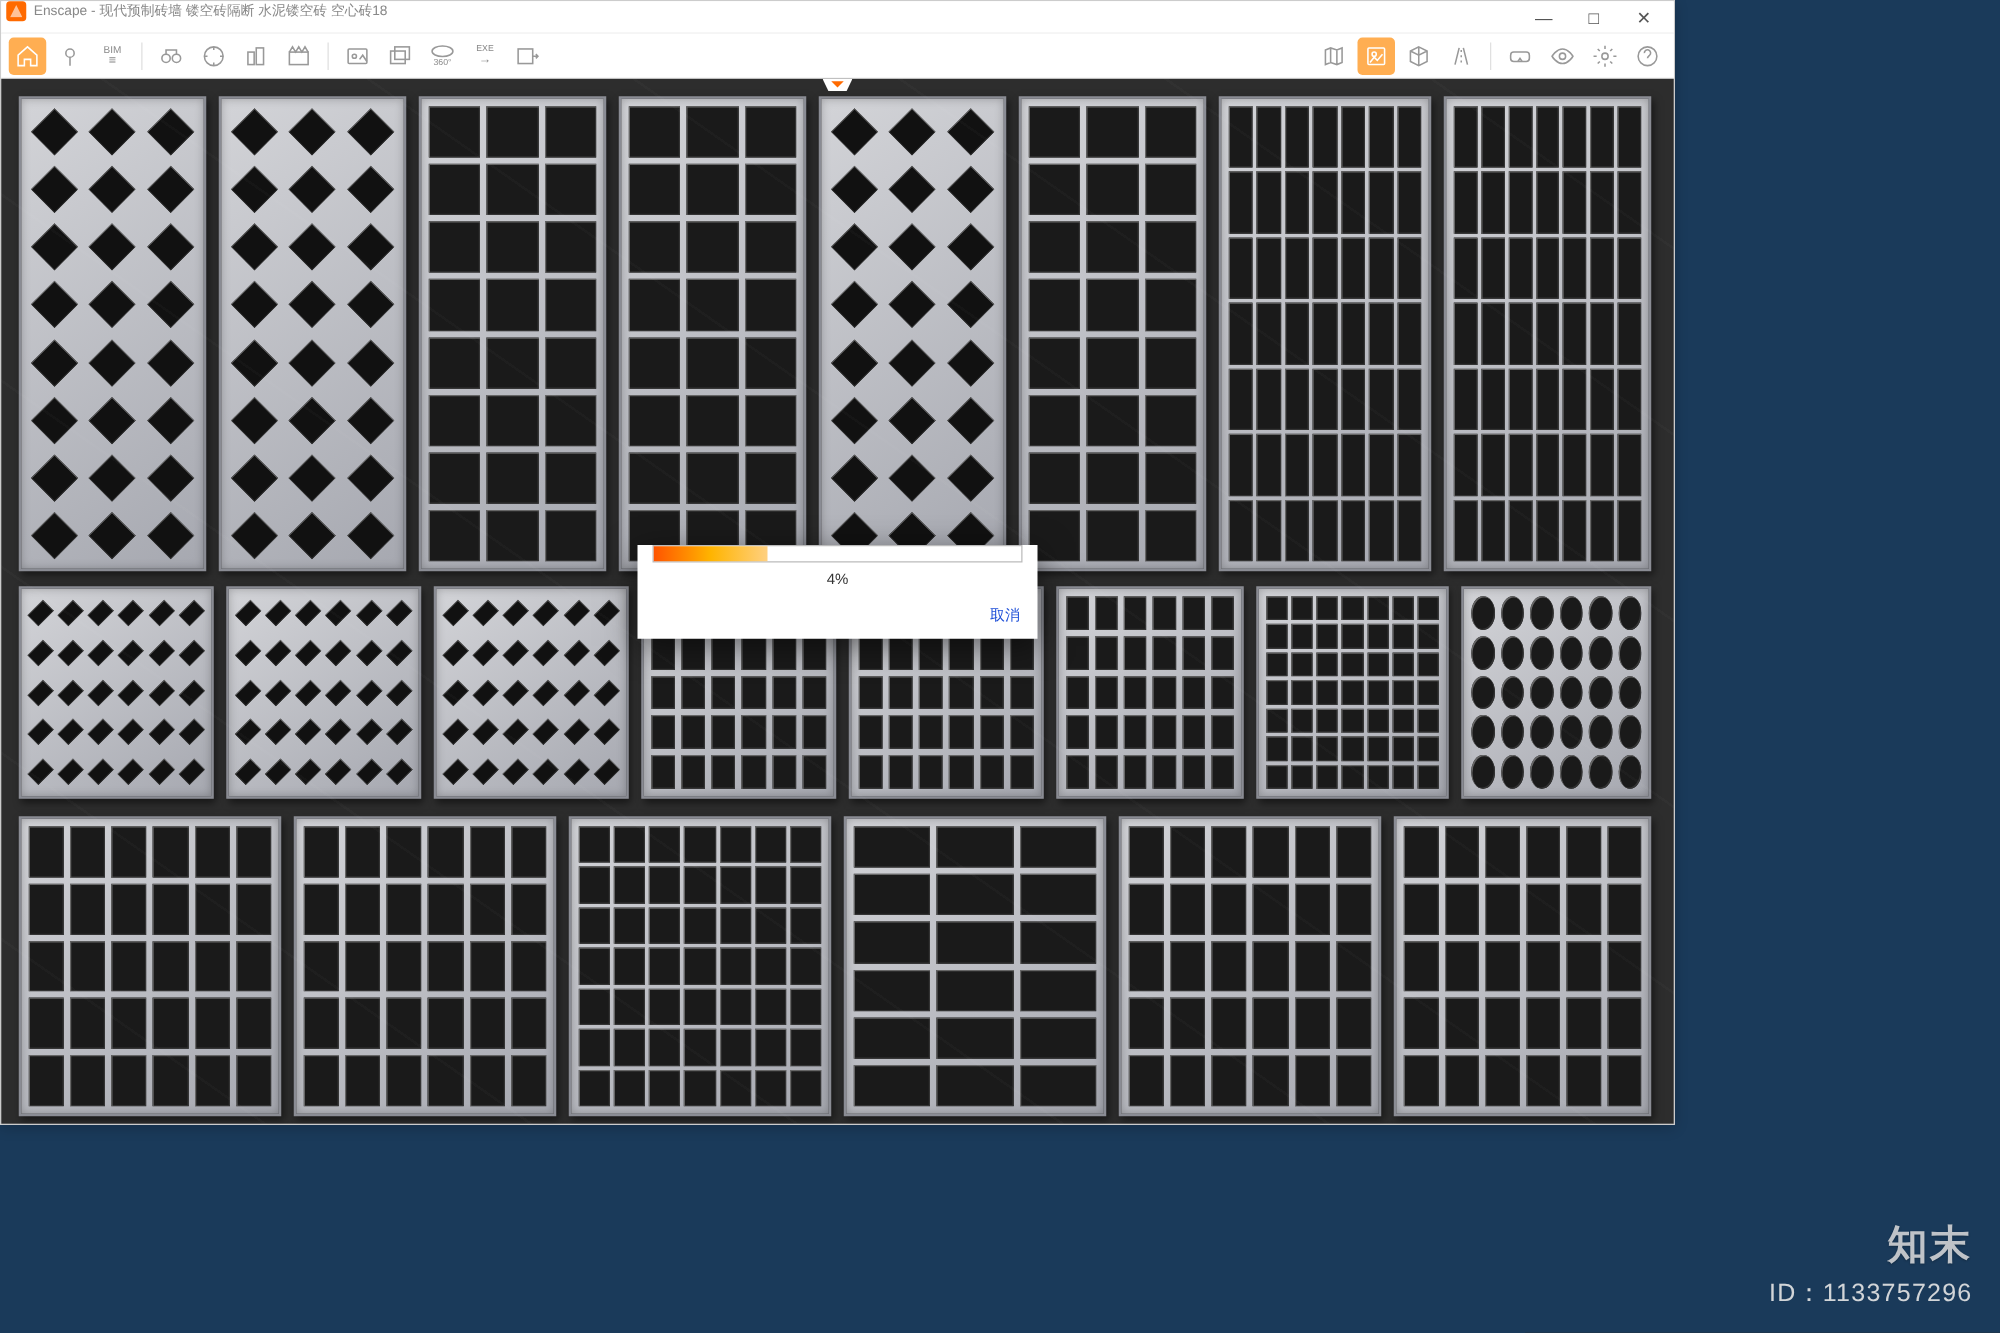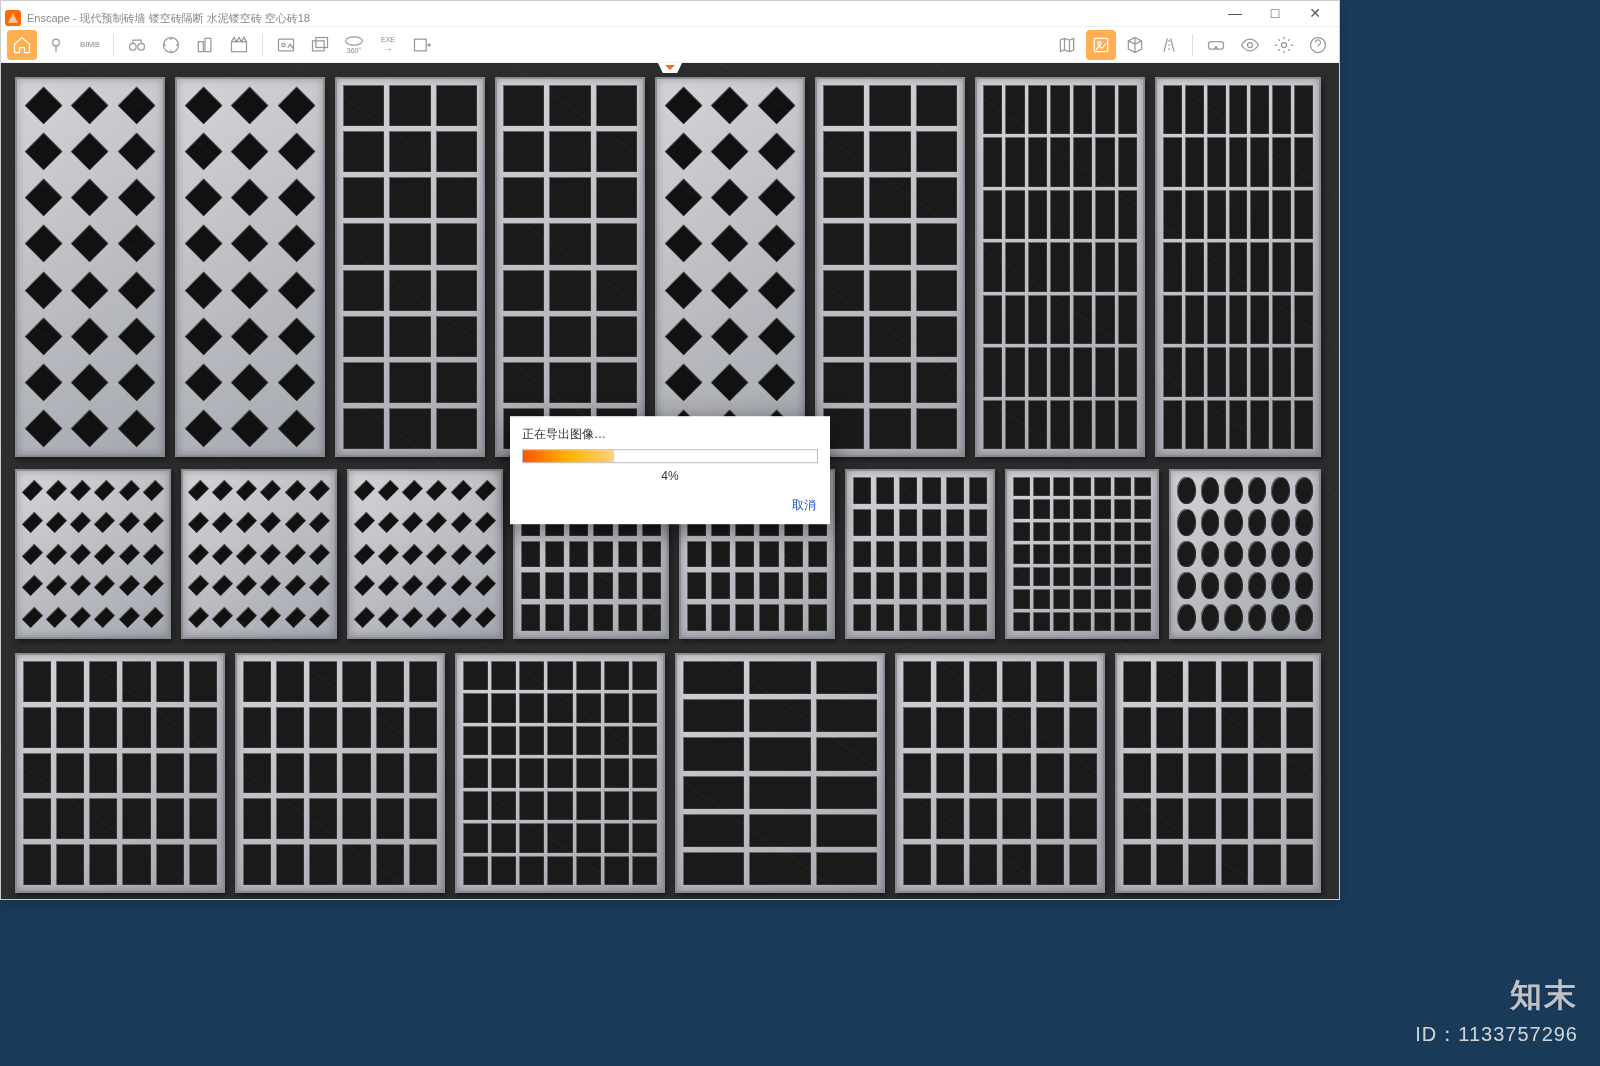--- a/index.html
+++ b/index.html
@@ -1,19 +1,19 @@
 <!DOCTYPE html>
 <html><head>
 <meta charset="utf-8">
 <style>
   * { box-sizing: border-box; margin: 0; padding: 0; }
   html, body { width: 1600px; height: 1066px; overflow: hidden; font-family: "Microsoft YaHei", "Segoe UI", Arial, sans-serif; background: #1a3a5a; }
   .window { width: 1340px; height: 900px; background: #fff; position: absolute; top: 0; left: 0; border: 1px solid #ccc; box-shadow: 0 2px 10px rgba(0,0,0,0.2); }
   
-  .titlebar { height: 26px; background: #fff; display: flex; align-items: flex-end; padding: 0 4px; font-size: 11px; color: #888; border-bottom: 1px solid #eee; }
+  .titlebar { height: 26px; background: #fff; display: flex; align-items: flex-start; padding: 0 4px; font-size: 11px; color: #888; border-bottom: 1px solid #eee; }
   .titlebar .logo { width: 16px; height: 16px; background: #ff6a00; border-radius: 3px; margin-right: 6px; position: relative; }
   .titlebar .logo::after { content:""; position:absolute; inset:3px; background:#fff; clip-path: polygon(50% 0,100% 100%,0 100%); opacity:0.6;}
   .titlebar .title { flex: 0 0 auto; }
   .titlebar .spacer { flex: 1; }
   .winbtn { width: 40px; height: 26px; display:flex; align-items:center; justify-content:center; color:#555; font-size:14px; }
   
   .toolbar { height: 36px; background:#fff; display:flex; align-items:center; padding: 0 6px; gap:4px; border-bottom:1px solid #eee;}
   .tbtn { width:30px; height:30px; display:flex; align-items:center; justify-content:center; border-radius:4px; color:#888; font-size:9px; text-align:center; line-height:1; }
   .tbtn.active { background:#ffae52; color:#fff; }
   .tbtn svg { width:20px; height:20px; stroke:#999; fill:none; stroke-width:1.5; }
@@ -75,21 +75,21 @@
         <svg viewBox="0 0 24 24">
           <path d="M3 11l9-8 9 8v10h-6v-6h-6v6H3z"></path>
         </svg>
       </div>
     <div class="tbtn">
         <svg viewBox="0 0 24 24">
           <circle cx="12" cy="9" r="4"></circle>
           <path d="M12 13v8"></path>
         </svg>
       </div>
-    <div class="tbtn" style="">
+    <div class="tbtn" style="flex-direction:column;">
         <span style="font-size:8px;color:#888;">BIM</span>
         <span style="font-size:10px;color:#888;">≡</span>
       </div>
     <div class="tsep"></div>
     <div class="tbtn">
         <svg viewBox="0 0 24 24">
           <circle cx="7" cy="14" r="4"></circle>
           <circle cx="17" cy="14" r="4"></circle>
           <path d="M7 10V6h10v4"></path>
         </svg>
@@ -974,21 +974,20 @@
             <div class="cell"></div>
             <div class="cell"></div>
             <div class="cell"></div>
             <div class="cell"></div>
             <div class="cell"></div>
           </div>
         </div>
     </div>
 
     <div class="dialog">
-      <div class="dtitle">正在导出图像…</div>
       <div class="pbar">
         <div class="pfill" style="width:31%"></div>
       </div>
       <div class="ppct">4%</div>
       <div class="dfoot">
         <span class="cancel">取消</span>
       </div>
     </div>
 
   </div>

